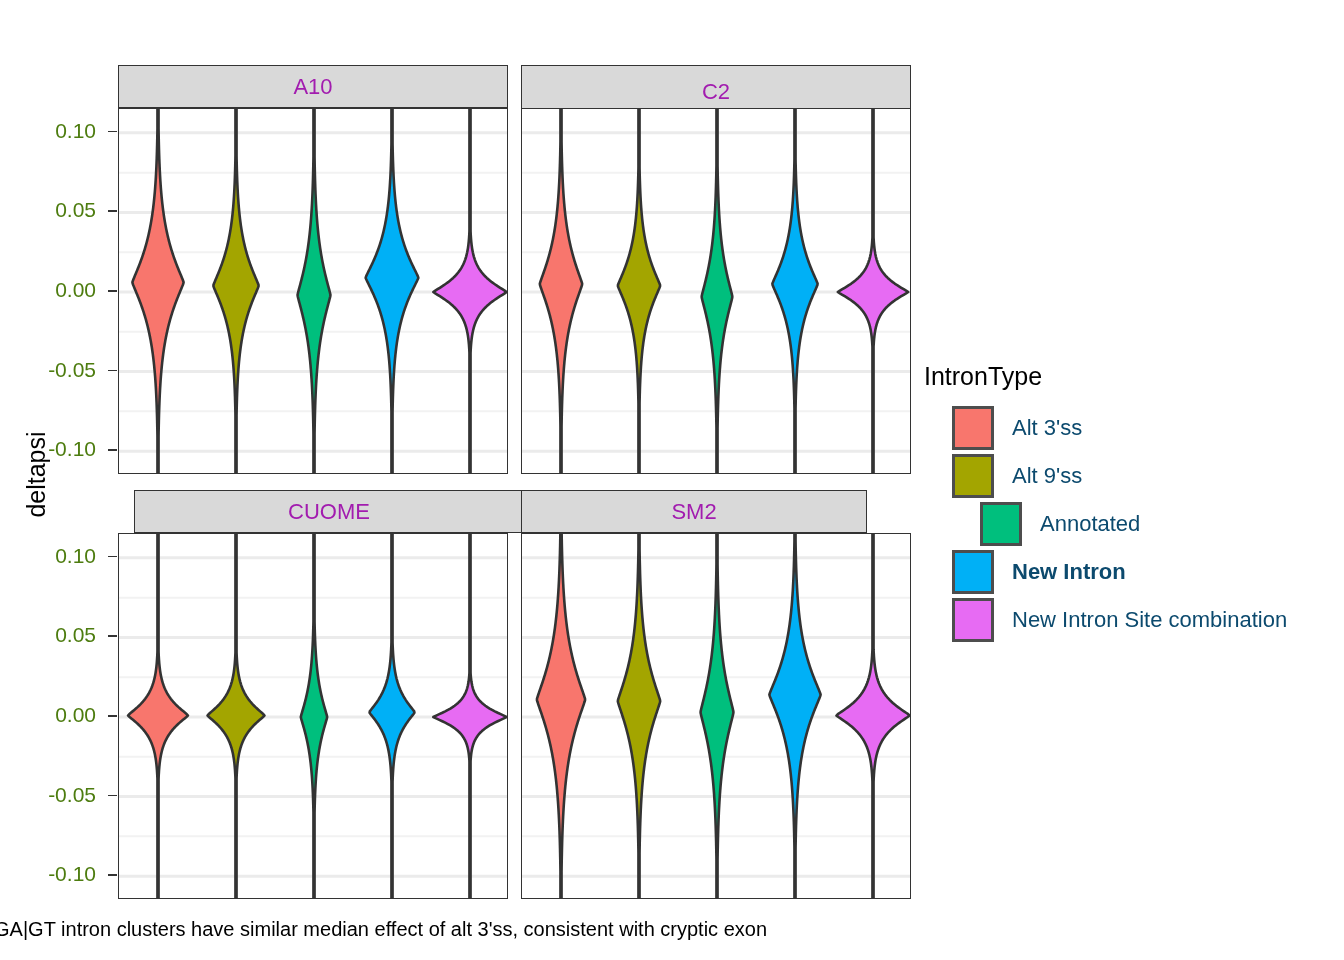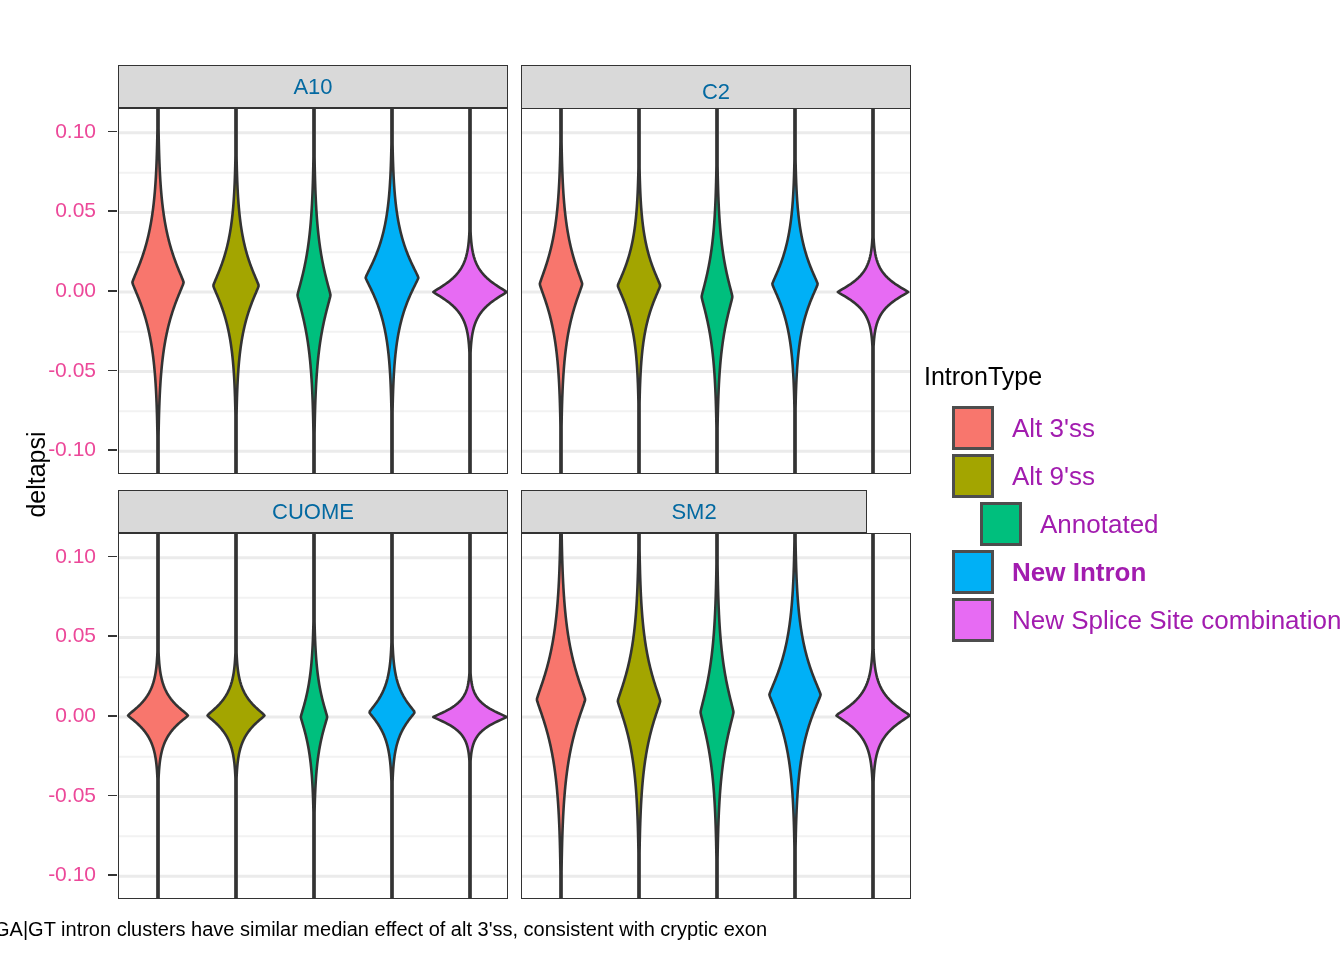--- a/index.html
+++ b/index.html
@@ -19,43 +19,43 @@
     font-size:25px;color:#000;text-align:center;
     transform:rotate(-90deg);transform-origin:center center;
     white-space:nowrap;
   }
   .caption-text{
     position:absolute;left:-6px;top:918px;
     font-size:20px;color:#000;white-space:nowrap;
   }
   .ytick-label{
     position:absolute;right:0;width:70px;text-align:right;
-    font-size:21px;color:#ec4899;white-space:nowrap;
+    font-size:21px;color:#4d7c0f;white-space:nowrap;
   }
   .ytick-wrap{position:absolute;left:26px;width:70px;height:24px;}
   .strip{
     position:absolute;background:#d9d9d9;border:1.6px solid #333333;
     box-sizing:border-box;display:flex;align-items:center;justify-content:center;
-    font-size:22px;color:#0369a1;text-align:right;
+    font-size:22px;color:#a21caf;text-align:right;
   }
   .panel{
     position:absolute;background:#ffffff;border:1.6px solid #333333;
     box-sizing:border-box;overflow:hidden;
   }
   .panel svg{display:block;}
   .tickmark{position:absolute;background:#333333;height:1.6px;width:9px;}
   .legend-title{
     position:absolute;left:924px;top:362px;font-size:25px;color:#000;white-space:nowrap;
   }
   .legend-item{position:absolute;left:952px;display:flex;align-items:center;}
   .legend-key{
     width:42px;height:44px;box-sizing:border-box;border:3px solid #4d4d4d;
   }
   .legend-label{
-    margin-left:18px;font-size:26px;color:#a21caf;white-space:nowrap;
+    margin-left:18px;font-size:22px;color:#0c4a6e;white-space:nowrap;
   }
 </style>
 </head>
 <body>
 
 <div id="plot-root">
 
 
   <div class="axis-title-y">deltapsi</div>
 
@@ -101,21 +101,21 @@
       </div>
       <div class="tickmark" style="left: 108px; top: 874.13px;"></div>
     </div>
   <div id="strip-layer">
       <div class="strip" style="left: 118px; top: 65px; width: 390px; height: 43px;">
         <span>A10</span>
       </div>
       <div class="strip" style="left: 521px; top: 65px; width: 390px; height: 53px;">
         <span>C2</span>
       </div>
-      <div class="strip" style="left: 118px; top: 490px; width: 390px; height: 43px;">
+      <div class="strip" style="left: 134px; top: 490px; width: 390px; height: 43px;">
         <span>CUOME</span>
       </div>
       <div class="strip" style="left: 521px; top: 490px; width: 346px; height: 43px;">
         <span>SM2</span>
       </div>
     </div>
   <div id="panel-layer">
       <div class="panel" style="left: 118px; top: 108px; width: 390px; height: 366px;">
         <svg width="390" height="366" viewBox="0 0 390 366">
           <line x1="0" x2="390" y1="63.652173913043484" y2="63.652173913043484" stroke="#f2f2f2" stroke-width="2"></line>
@@ -203,18 +203,18 @@
       <div class="legend-item" style="top: 502px; padding-left: 28px;">
         <span class="legend-key" style="background: rgb(0, 191, 125);"></span>
         <span class="legend-label">Annotated</span>
       </div>
       <div class="legend-item" style="top: 550px; font-weight: bold;">
         <span class="legend-key" style="background: rgb(0, 176, 246);"></span>
         <span class="legend-label">New Intron</span>
       </div>
       <div class="legend-item" style="top: 598px;">
         <span class="legend-key" style="background: rgb(231, 107, 243);"></span>
-        <span class="legend-label">New Splice Site combination</span>
+        <span class="legend-label">New Intron Site combination</span>
       </div>
     </div>
 
   <div class="caption-text">GA|GT intron clusters have similar median effect of alt 3'ss, consistent with cryptic exon</div>
 </div>
 
 </body></html>

